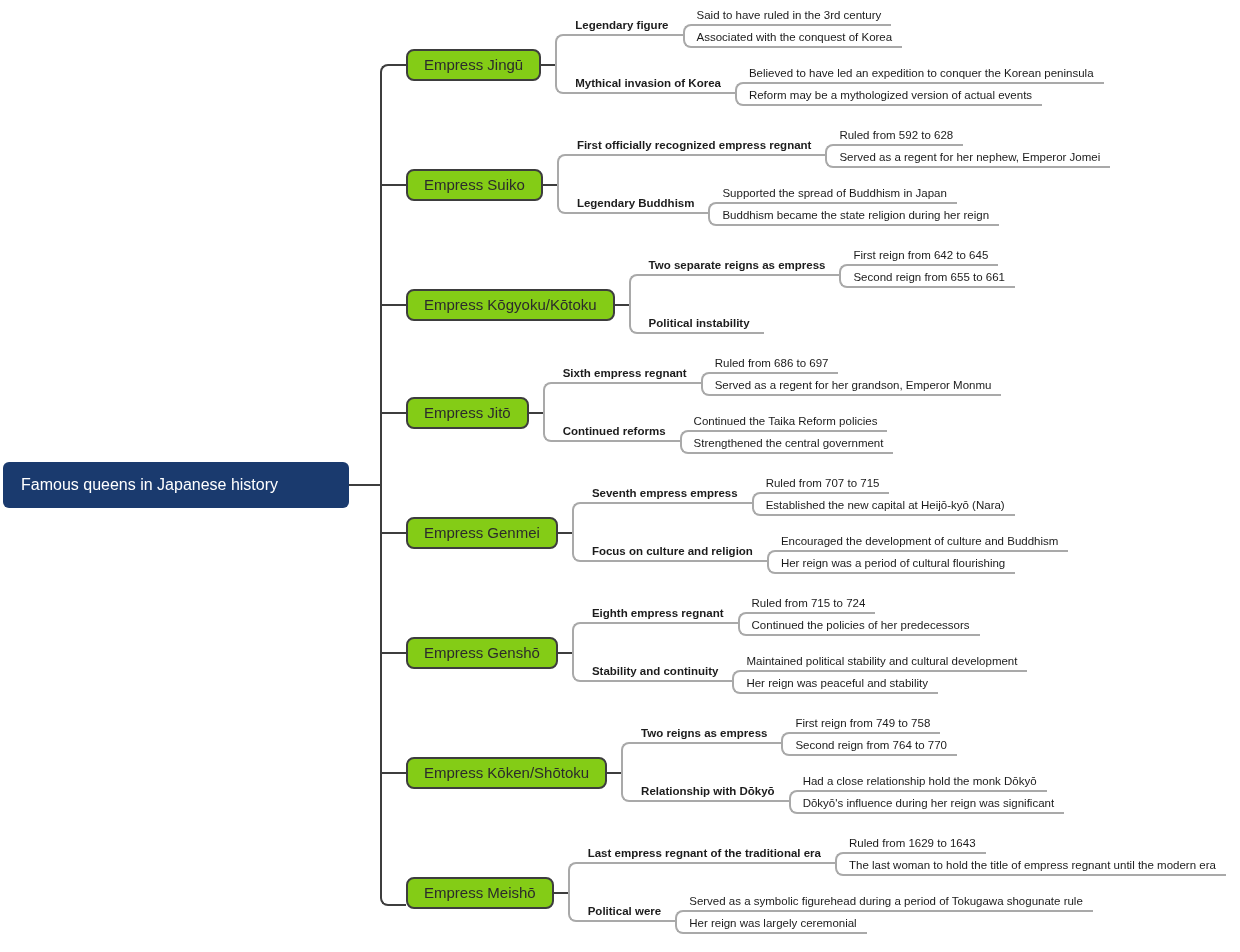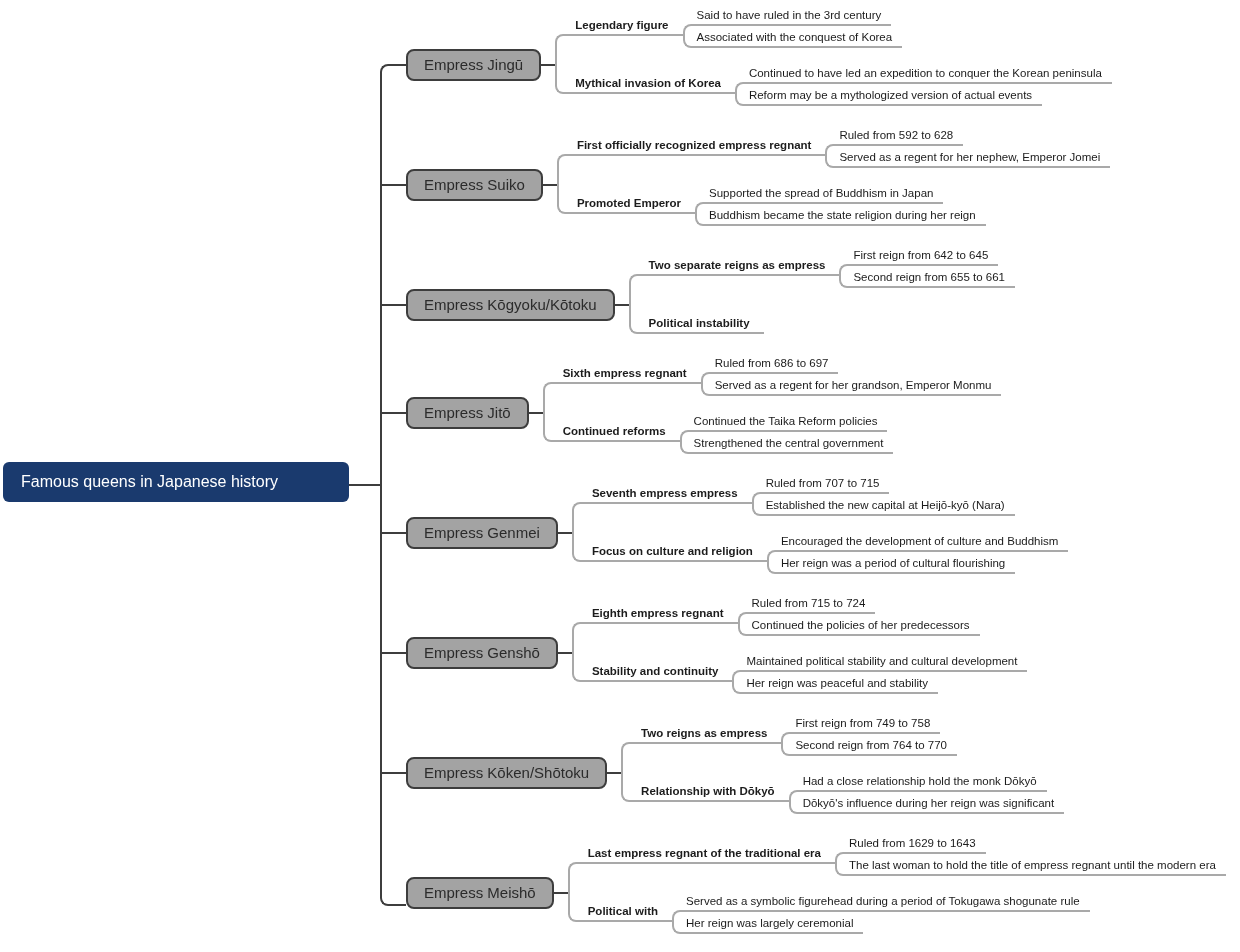--- a/index.html
+++ b/index.html
@@ -1,21 +1,21 @@
 <!DOCTYPE html>
 <html><head>
 <meta charset="utf-8">
 <style>
   html,body { margin:0; padding:0; background:#ffffff; }
   body { font-family:"Liberation Sans", sans-serif; }
   .mindmap { position:relative; width:1240px; height:952px; overflow:hidden; background:#ffffff; }
 
   
   .root {
-    position:absolute; left:3px; top:462px; width:346px; height:40px;
+    position:absolute; left:3px; top:462px; width:346px; height:46px;
     box-sizing:border-box; background:#1a3a6e; border-radius:6px;
     color:#ffffff; font-size:16px; display:flex; align-items:center;
     padding-left:18px; white-space:nowrap;
   }
   .root-link { position:absolute; left:349px; top:484px; width:31px; height:2px; background:#3d3d3d; }
 
   
   .trunk {
     position:absolute; left:380px; top:64px; width:26px; height:842px;
     box-sizing:border-box;
@@ -25,21 +25,21 @@
 
   .sections { position:absolute; left:406px; top:4px; display:flex; flex-direction:column; gap:18px; }
 
   .section { position:relative; display:flex; flex-direction:row; align-items:flex-start; }
   
   .section::before { content:''; position:absolute; left:-26px; top:60px; width:26px; height:2px; background:#3d3d3d; }
   .section:first-child::before, .section:last-child::before { display:none; }
 
   .node {
     margin-top:45px; height:32px; box-sizing:border-box;
-    background:#a3a3a3; border:2px solid #3d3d3d; border-radius:8px;
+    background:#84cc16; border:2px solid #3d3d3d; border-radius:8px;
     font-size:15px; line-height:20px; color:#2b2b2b;
     padding:4px 16px; white-space:nowrap;
   }
   .box-stub { width:14px; height:2px; background:#3d3d3d; margin-top:60px; flex:none; }
 
   .subs { position:relative; padding-left:12px; display:flex; flex-direction:column; gap:14px; }
   .subs::before {
     content:''; position:absolute; left:0; top:30px; width:12px; height:60px;
     box-sizing:border-box;
     border-left:2px solid #a9a9a9; border-top:2px solid #a9a9a9; border-bottom:2px solid #a9a9a9;
@@ -87,21 +87,21 @@
               </div>
             <div class="leaf">
                 <span>Associated with the conquest of Korea</span>
               </div>
           </div>
         </div>
         <div class="group">
           <div class="sub">Mythical invasion of Korea</div>
           <div class="leaves">
             <div class="leaf">
-                <span>Continued to have led an expedition to conquer the Korean peninsula</span>
+                <span>Believed to have led an expedition to conquer the Korean peninsula</span>
               </div>
             <div class="leaf">
                 <span>Reform may be a mythologized version of actual events</span>
               </div>
           </div>
         </div>
       </div>
     </div>
 
     <div class="section">
@@ -113,21 +113,21 @@
           <div class="leaves">
             <div class="leaf">
                 <span>Ruled from 592 to 628</span>
               </div>
             <div class="leaf">
                 <span>Served as a regent for her nephew, Emperor Jomei</span>
               </div>
           </div>
         </div>
         <div class="group">
-          <div class="sub">Promoted Emperor</div>
+          <div class="sub">Legendary Buddhism</div>
           <div class="leaves">
             <div class="leaf">
                 <span>Supported the spread of Buddhism in Japan</span>
               </div>
             <div class="leaf">
                 <span>Buddhism became the state religion during her reign</span>
               </div>
           </div>
         </div>
       </div>
@@ -279,21 +279,21 @@
           <div class="leaves">
             <div class="leaf">
                 <span>Ruled from 1629 to 1643</span>
               </div>
             <div class="leaf">
                 <span>The last woman to hold the title of empress regnant until the modern era</span>
               </div>
           </div>
         </div>
         <div class="group">
-          <div class="sub">Political with</div>
+          <div class="sub">Political were</div>
           <div class="leaves">
             <div class="leaf">
                 <span>Served as a symbolic figurehead during a period of Tokugawa shogunate rule</span>
               </div>
             <div class="leaf">
                 <span>Her reign was largely ceremonial</span>
               </div>
           </div>
         </div>
       </div>

